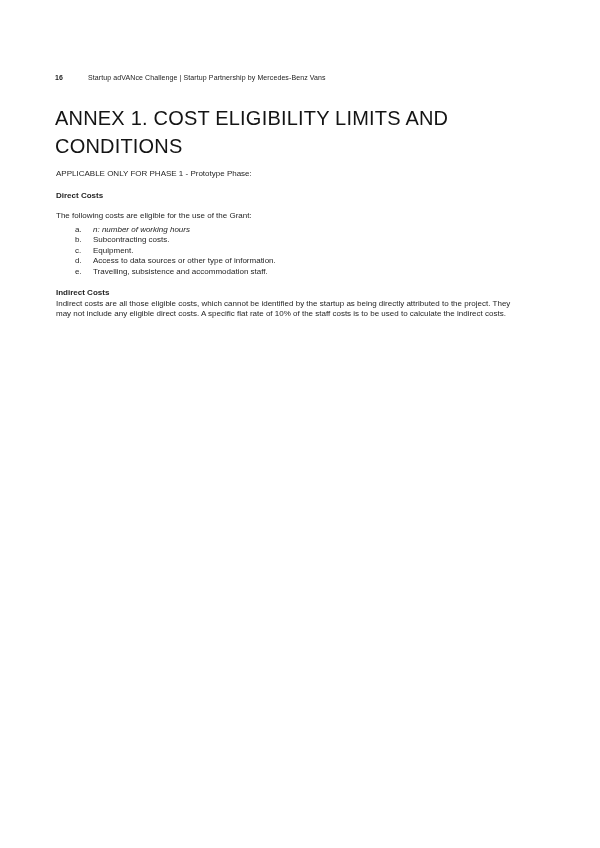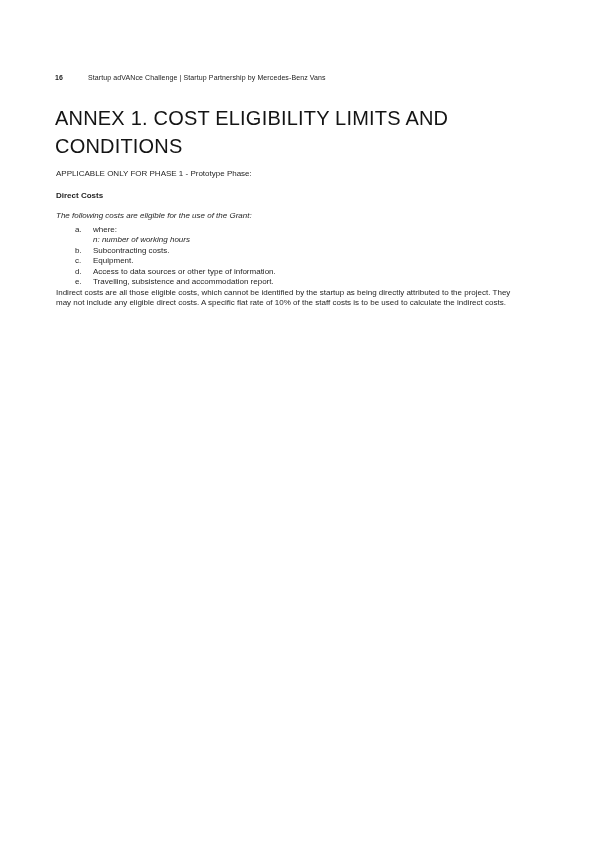--- a/index.html
+++ b/index.html
@@ -51,21 +51,20 @@
     font-size: 8px;
     line-height: 10.5px;
     color: #1f1f1f;
   }
   .bold-heading {
     font-weight: 700;
     margin-top: 11px;
   }
   .intro {
     margin-top: 10px;
-    font-style: italic;
   }
   .list {
     margin-top: 3px;
   }
   .li {
     display: flex;
     align-items: flex-start;
     padding-left: 19px;
   }
   .marker {
@@ -106,21 +105,20 @@
 
     <div class="bold-heading">Direct Costs</div>
 
     <div class="intro">The following costs are eligible for the use of the Grant:</div>
 
     <div class="list">
 
       <div class="li">
         <span class="marker">a.</span>
         <div class="li-body">
-          <div>where:</div>
           <div class="italic">n: number of working hours</div>
         </div>
       </div>
 
       <div class="li">
         <span class="marker">b.</span>
         <div class="li-body">Subcontracting costs.</div>
       </div>
 
       <div class="li">
@@ -128,25 +126,26 @@
         <div class="li-body">Equipment.</div>
       </div>
 
       <div class="li">
         <span class="marker">d.</span>
         <div class="li-body">Access to data sources or other type of information.</div>
       </div>
 
       <div class="li">
         <span class="marker">e.</span>
-        <div class="li-body">Travelling, subsistence and accommodation report.</div>
+        <div class="li-body">Travelling, subsistence and accommodation staff.</div>
       </div>
 
     </div>
 
 
+    <div class="bold-heading">Indirect Costs</div>
 
     <div class="para pre">Indirect costs are all those eligible costs, which cannot be identified by the startup as being directly attributed to the project. They
 may not include any eligible direct costs. A specific flat rate of 10% of the staff costs is to be used to calculate the indirect costs.</div>
 
   </div>
 
 </div>
 
 </body></html>

